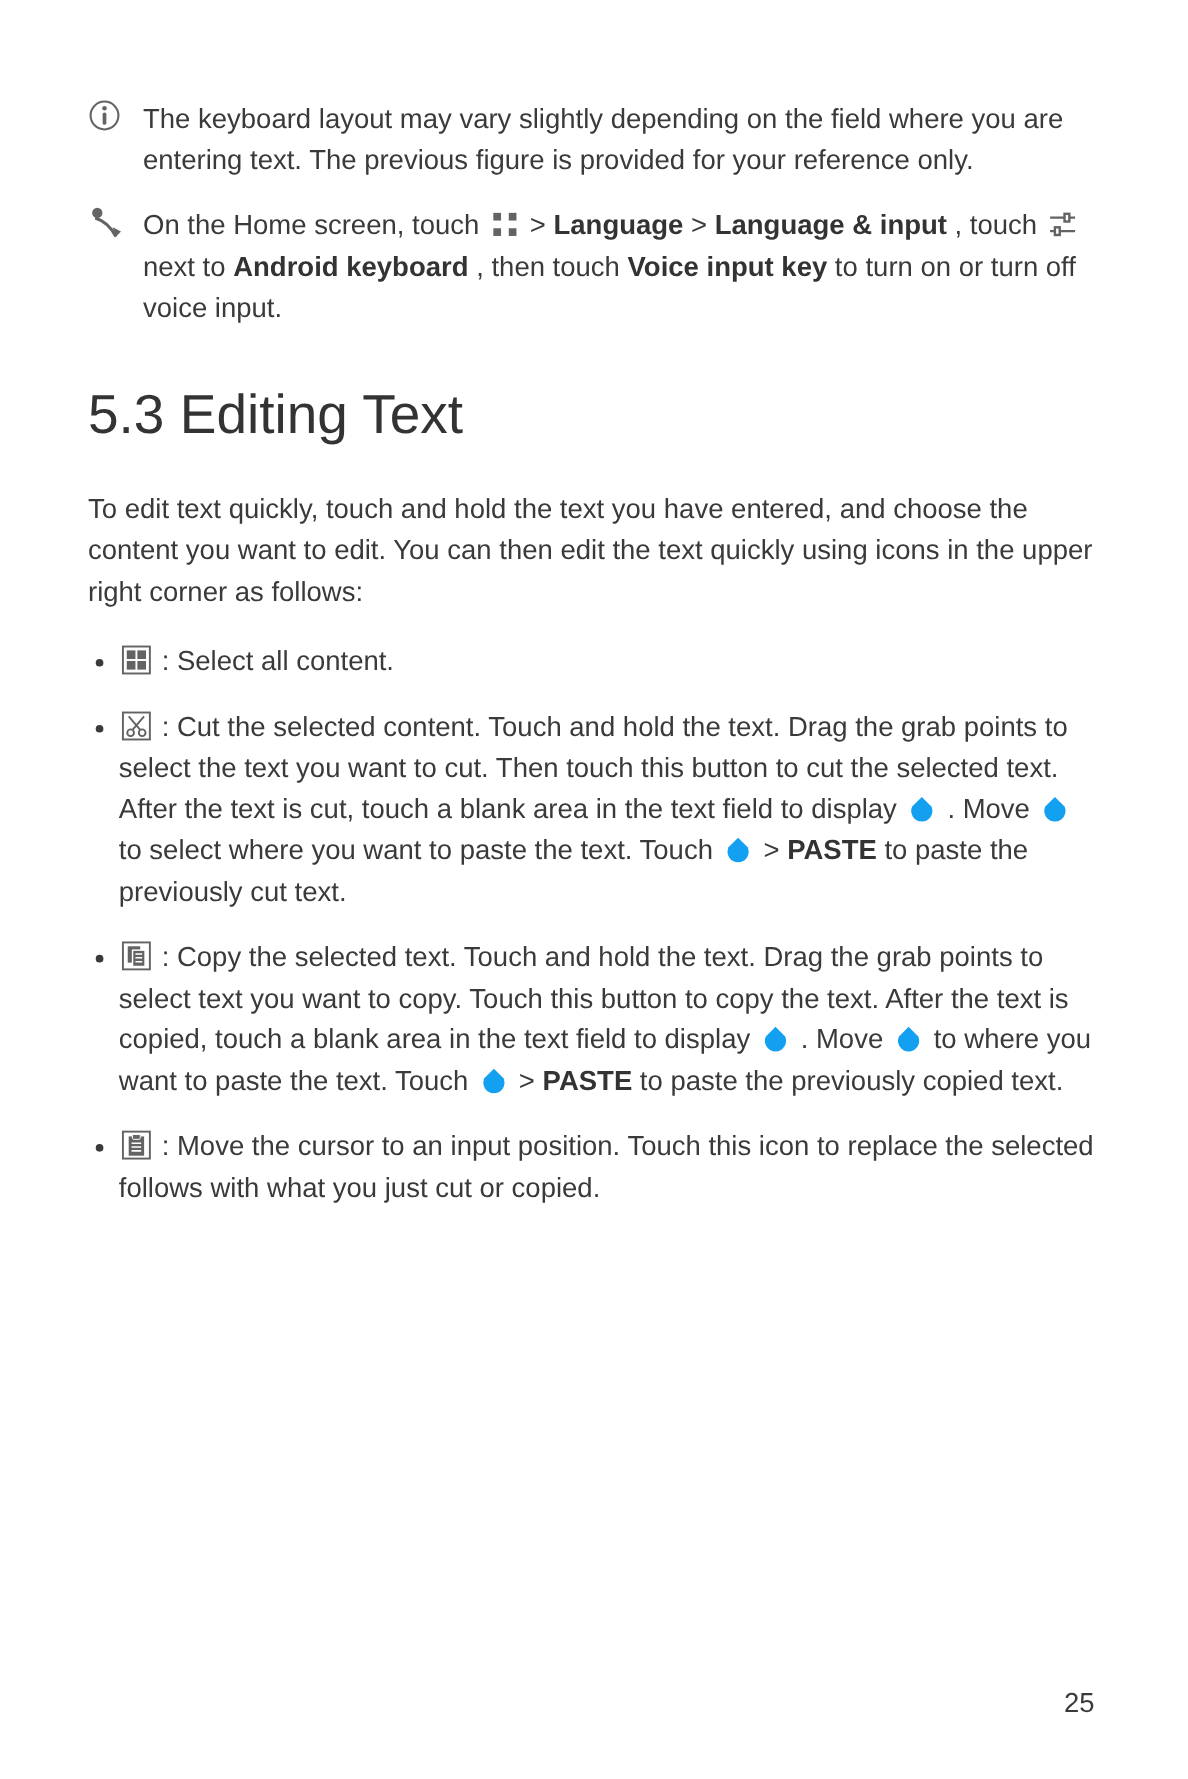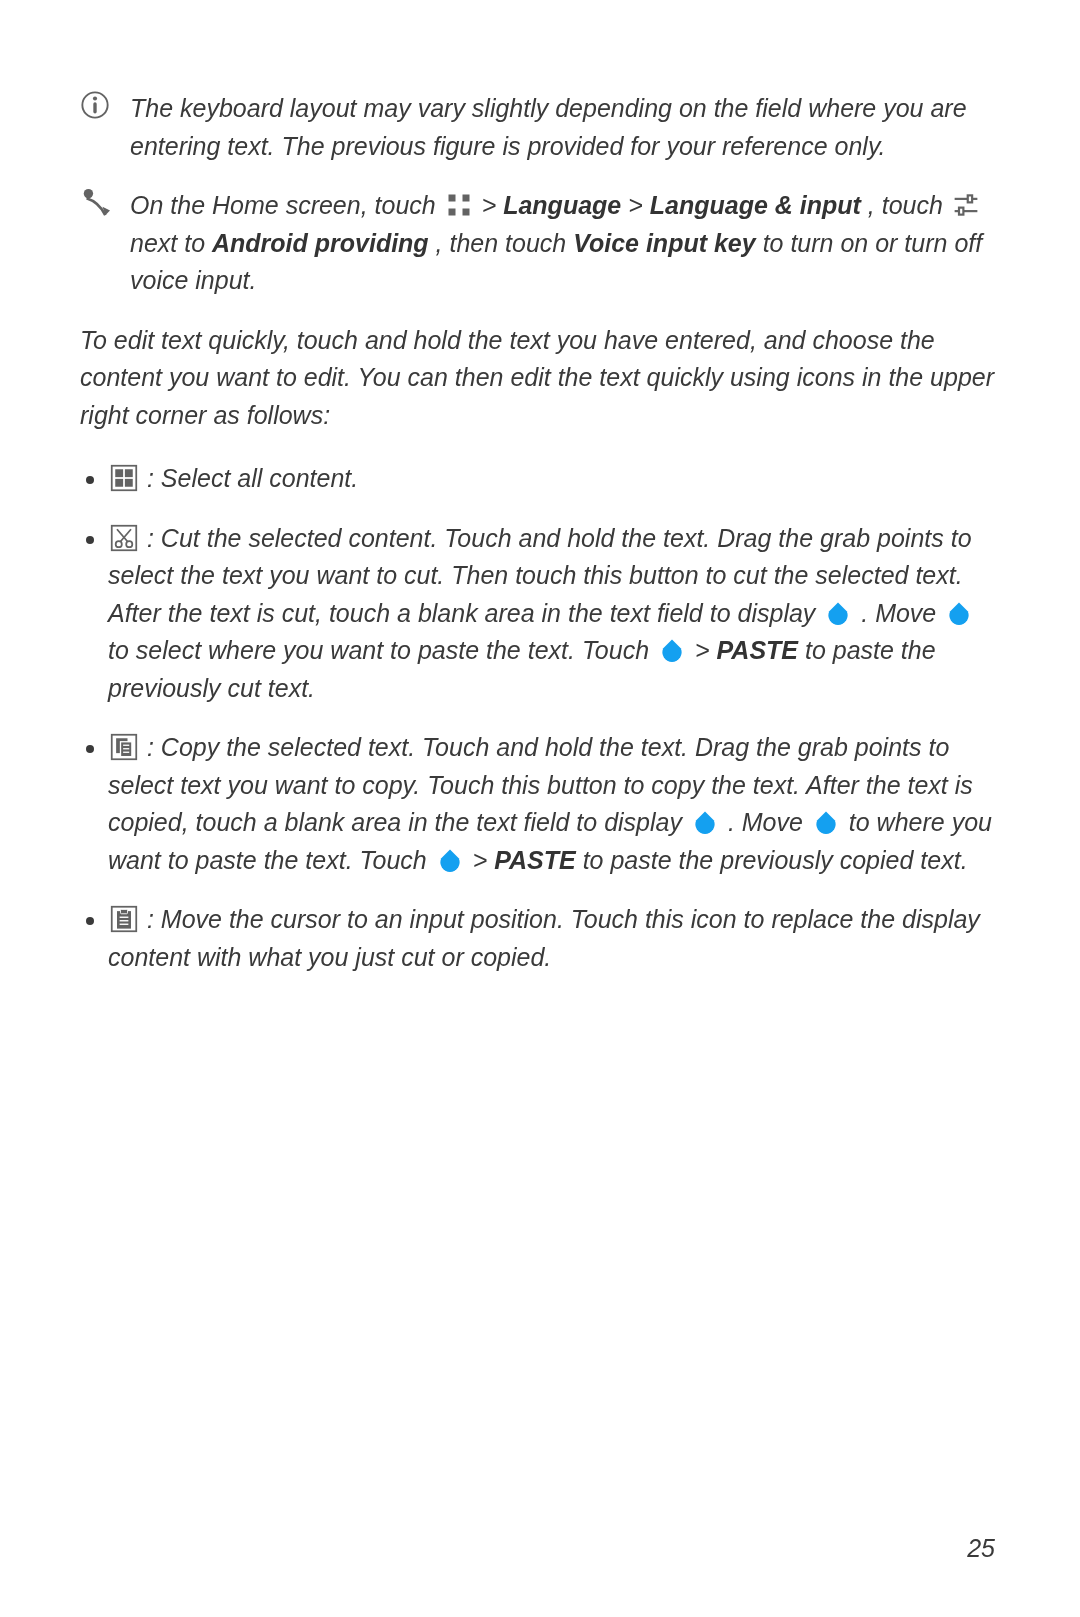--- a/index.html
+++ b/index.html
@@ -11,21 +11,20 @@
     font-stretch: condensed;
   }
   .page {
     width: 1080px;
     height: 1617px;
     box-sizing: border-box;
     padding: 90px 80px 80px 80px;
     position: relative;
     line-height: 1.5;
     font-size: 25px;
-    font-style: italic;
   }
 
   
   .block { margin: 0 0 22px 0; display:flex; }
   .block .gutter { width: 50px; flex:0 0 50px; }
   .block .content { flex: 1; }
   .callout-icon { display:inline-block; width:30px; height:30px; }
 
   
   h2.section {
@@ -159,27 +158,28 @@
         </svg>
       <span> &gt; </span>
       <span class="b">Language</span>
       <span> &gt; </span>
       <span class="b">Language &amp; input</span>
       <span>, touch </span>
       <svg class="inl-icon">
           <use href="#sym-tune"></use>
         </svg>
       <span> next to </span>
-      <span class="b">Android providing</span>
+      <span class="b">Android keyboard</span>
       <span>, then touch </span>
       <span class="b">Voice input key</span>
       <span> to turn on or turn off voice input.</span>
     </div>
   </div>
 
+  <h2 class="section">5.3  Editing Text</h2>
 
   <p class="body">To edit text quickly, touch and hold the text you have entered, and choose the content you want to edit. You can then edit the text quickly using icons in the upper right corner as follows:</p>
 
   <ul class="bul">
     <li>
       <div class="li-content">
         <svg class="inl-icon">
             <use href="#sym-selectall"></use>
           </svg>
         <span> : Select all content.</span>
@@ -230,20 +230,20 @@
         <span class="b">PASTE</span>
         <span> to paste the previously copied text.</span>
       </div>
     </li>
 
     <li>
       <div class="li-content">
         <svg class="inl-icon">
             <use href="#sym-paste"></use>
           </svg>
-        <span> : Move the cursor to an input position. Touch this icon to replace the display content with what you just cut or copied.</span>
+        <span> : Move the cursor to an input position. Touch this icon to replace the selected follows with what you just cut or copied.</span>
       </div>
     </li>
   </ul>
 
 
   <div class="pageno">25</div>
 </div>
 
 </body></html>

